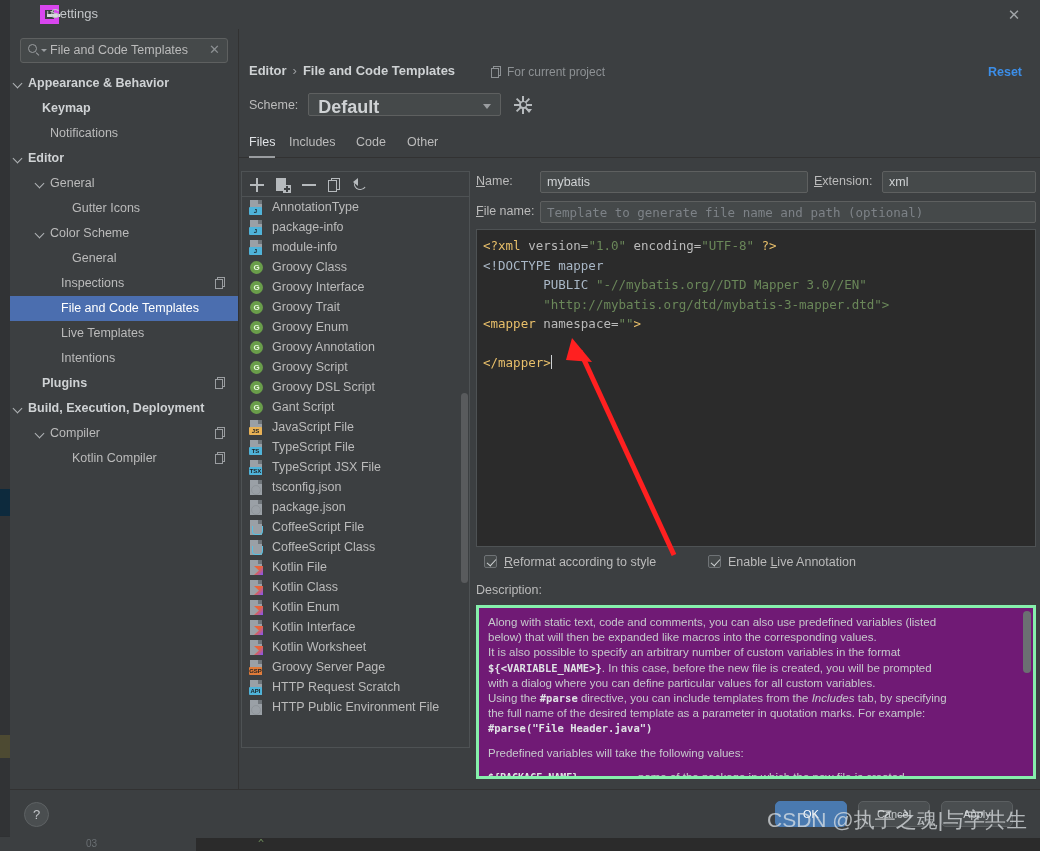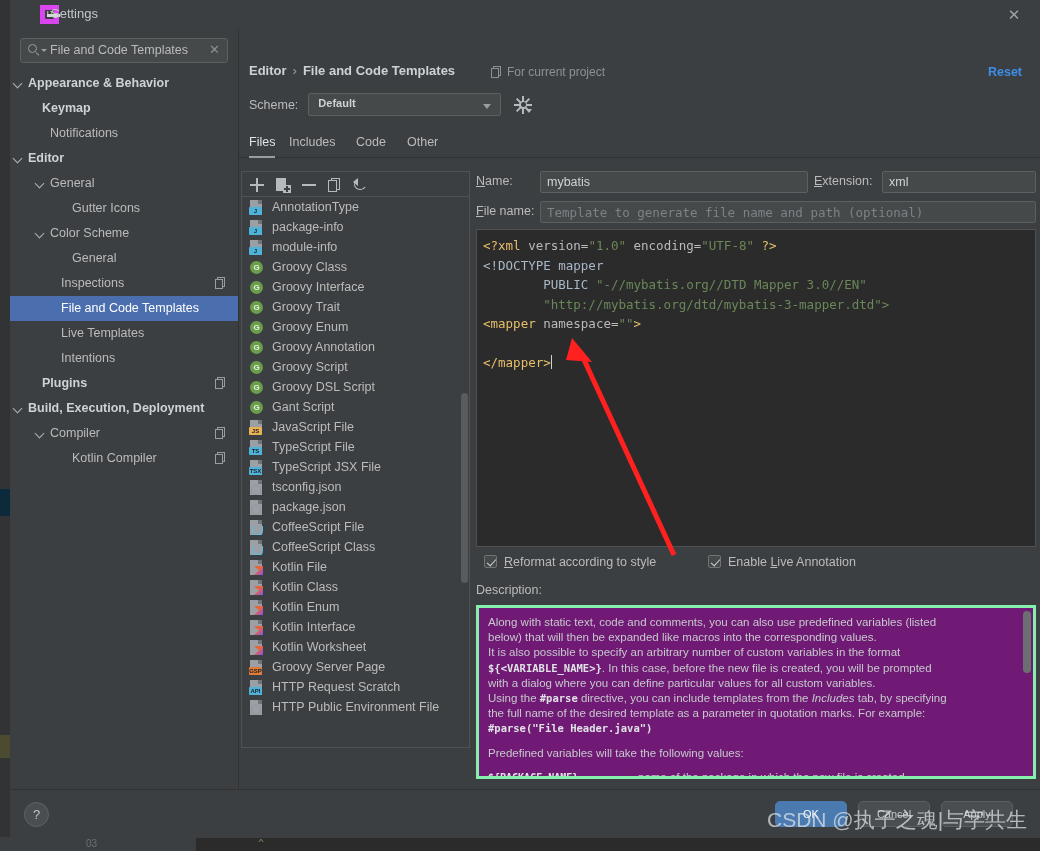--- a/index.html
+++ b/index.html
@@ -75,21 +75,21 @@
   .crumbs .b2 { font-weight: bold; color: #cfd2d4; }
   .forproj { position: absolute; left: 252px; top: 36px; font-size: 12px; color: #8d9194; white-space: nowrap; }
   .forproj .pi { display: inline-block; position: relative; width: 11px; height: 12px; vertical-align: -2px; margin-right: 5px; }
   .forproj .pi .b { position: absolute; left: 2px; top: 0; width: 8px; height: 10px; border: 1.2px solid #8d9194; }
   .forproj .pi .a { position: absolute; left: 0; top: 2px; width: 8px; height: 10px; border: 1.2px solid #8d9194; background: #3c3f41; }
   .reset { position: absolute; right: 18px; top: 36px; font-size: 12.5px; font-weight: bold; color: #3c8ee8; cursor: pointer; }
 
   .scheme-row { position: absolute; left: 10px; top: 64px; display: flex; align-items: center; }
   .scheme-lbl { font-size: 12.5px; color: #bbbbbb; margin-right: 10px; }
   .scheme-sel { position: relative; width: 193px; height: 23px; background: #45494a; border: 1px solid #5e6060; border-radius: 2px; cursor: pointer; }
-  .scheme-sel .val { position: absolute; left: 9px; top: 3px; font-size: 11px; font-weight: bold; color: #cfd2d4; }
+  .scheme-sel .val { position: absolute; left: 9px; top: 3px; font-size: 18px; font-weight: bold; color: #cfd2d4; }
   .scheme-sel .chev { position: absolute; right: 9px; top: 10px; width: 0; height: 0; border-left: 4px solid transparent; border-right: 4px solid transparent; border-top: 5px solid #9a9da0; }
   .gear { position: relative; width: 16px; height: 16px; margin-left: 14px; cursor: pointer; }
   .gear .g-c { position: absolute; left: 4px; top: 4px; width: 8px; height: 8px; border-radius: 50%; border: 2px solid #b6babd; }
   .gear .tk { position: absolute; left: 7px; top: -1px; width: 2px; height: 18px; background: #b6babd; }
   .gear .tk.r45 { transform: rotate(45deg); }
   .gear .tk.r90 { transform: rotate(90deg); }
   .gear .tk.r135 { transform: rotate(135deg); }
   .gear .g-hole { position: absolute; left: 5.5px; top: 5.5px; width: 5px; height: 5px; border-radius: 50%; background: #3c3f41; z-index: 3; }
   .gear .g-drop { position: absolute; left: 11px; top: 12px; width: 0; height: 0; border-left: 3px solid transparent; border-right: 3px solid transparent; border-top: 4px solid #b6babd; }
 

